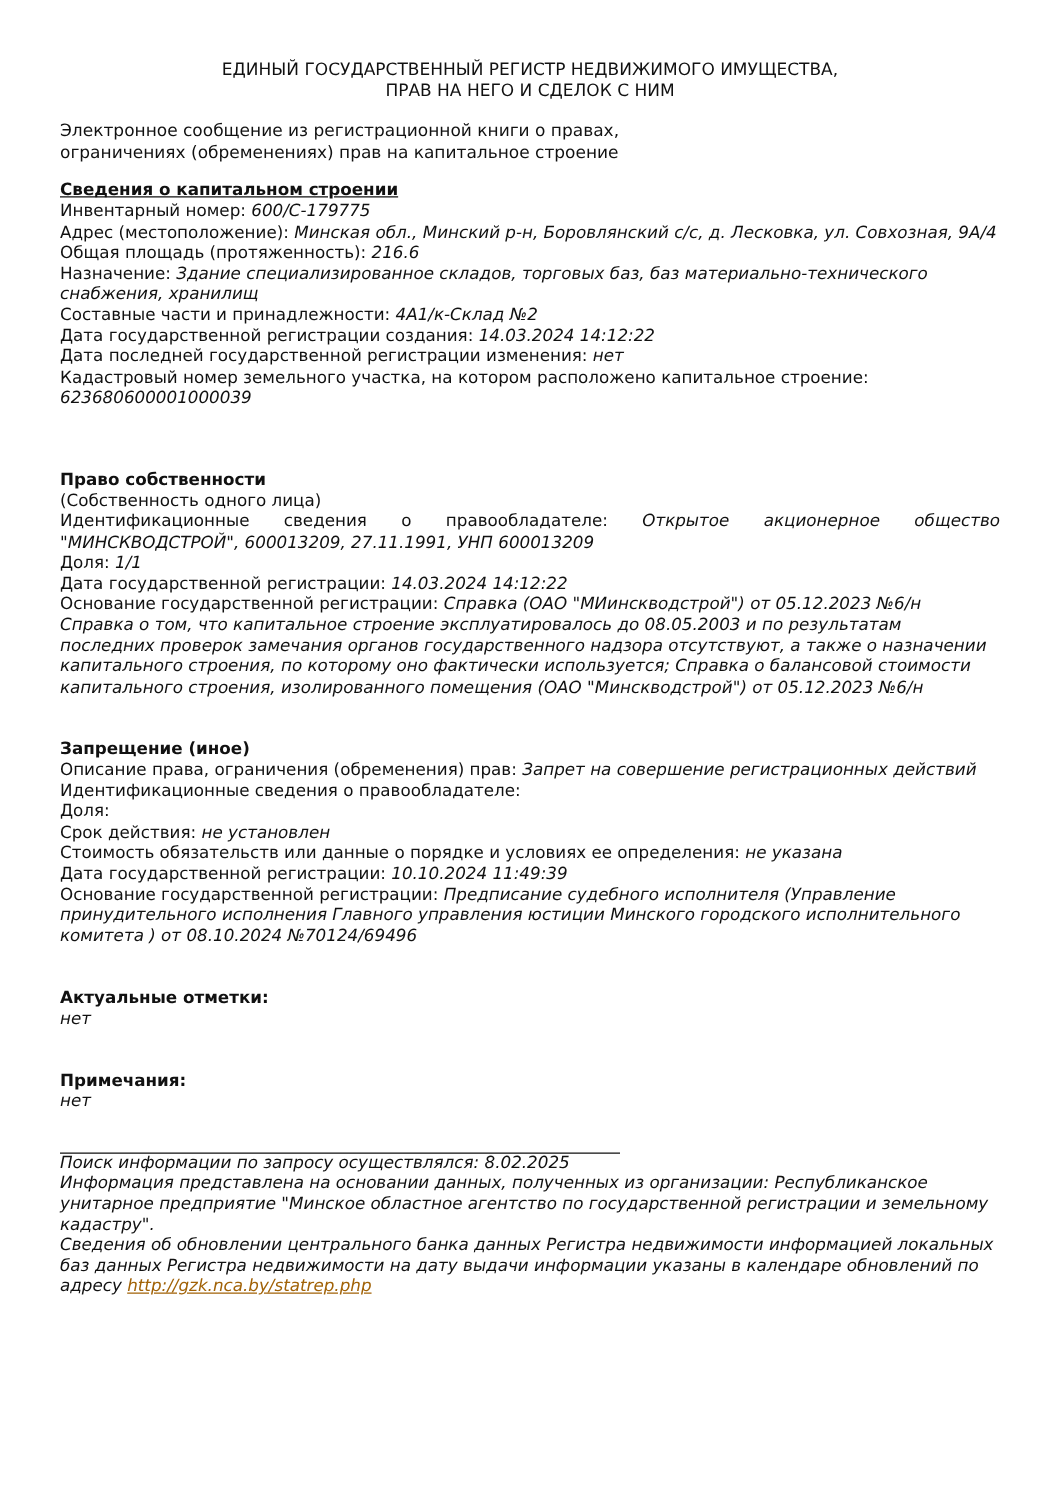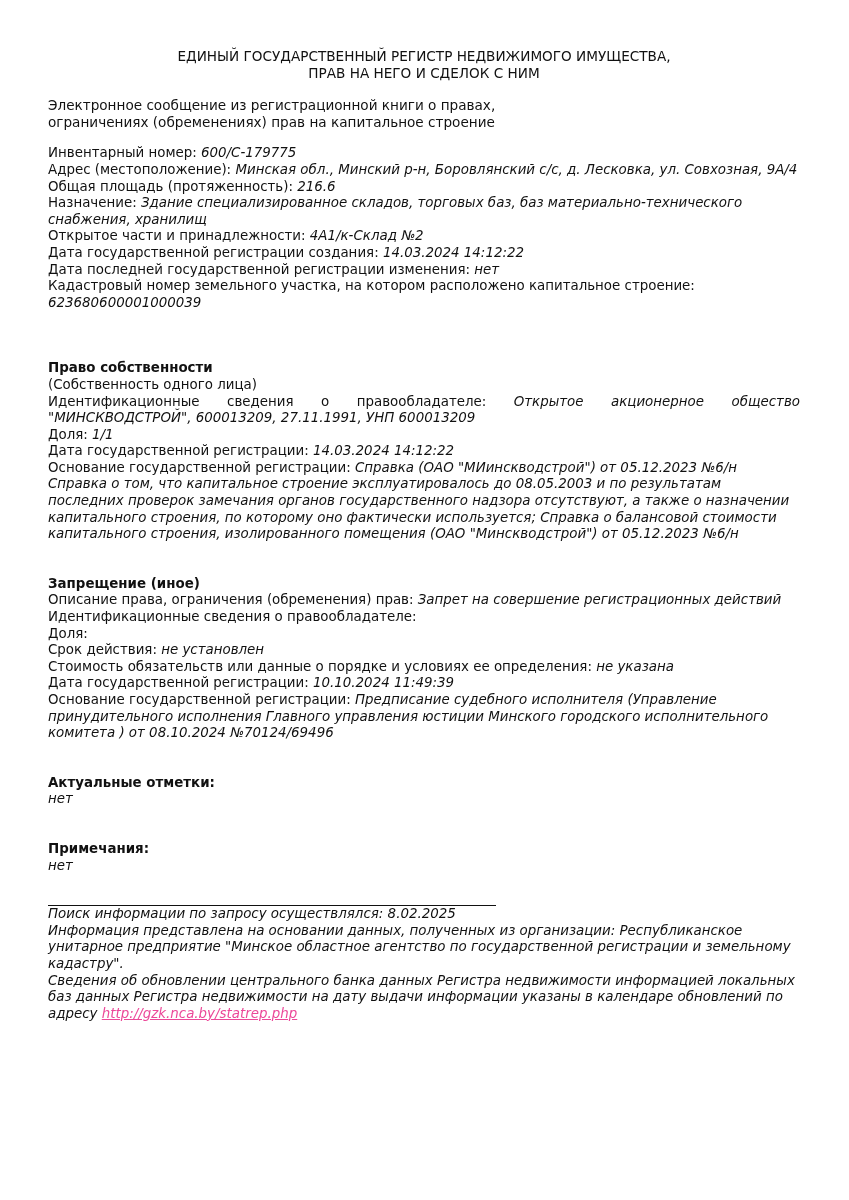--- a/index.html
+++ b/index.html
@@ -36,25 +36,26 @@
   <div class="header">
     <span class="line">ЕДИНЫЙ ГОСУДАРСТВЕННЫЙ РЕГИСТР НЕДВИЖИМОГО ИМУЩЕСТВА,</span>
     <span class="line">ПРАВ НА НЕГО И СДЕЛОК С НИМ</span>
   </div>
   <div class="subheader">
     <span class="line">Электронное сообщение из регистрационной книги о правах,</span>
     <span class="line">ограничениях (обременениях) прав на капитальное строение</span>
   </div>
 
   <div class="sec1">
+    <div class="section-title underline">Сведения о капитальном строении</div>
     <div class="row"><span>Инвентарный номер: </span><span class="val">600/С-179775</span></div>
     <div class="row"><span>Адрес (местоположение): </span><span class="val">Минская обл., Минский р-н, Боровлянский с/с, д. Лесковка, ул. Совхозная, 9А/4</span></div>
     <div class="row"><span>Общая площадь (протяженность): </span><span class="val">216.6</span></div>
     <div class="row"><span>Назначение: </span><span class="val">Здание специализированное складов, торговых баз, баз материально-технического снабжения, хранилищ</span></div>
-    <div class="row"><span>Открытое части и принадлежности: </span><span class="val">4А1/к-Склад №2</span></div>
+    <div class="row"><span>Составные части и принадлежности: </span><span class="val">4А1/к-Склад №2</span></div>
     <div class="row"><span>Дата государственной регистрации создания: </span><span class="val">14.03.2024 14:12:22</span></div>
     <div class="row"><span>Дата последней государственной регистрации изменения: </span><span class="val">нет</span></div>
     <div class="row"><span>Кадастровый номер земельного участка, на котором расположено капитальное строение:</span><br><span class="val">623680600001000039</span></div>
   </div>
 
   <div class="sec2">
     <div class="section-title">Право собственности</div>
     <div class="row">(Собственность одного лица)</div>
     <div class="row justify"><span>Идентификационные сведения о правообладателе: </span><span class="val">Открытое акционерное общество</span></div>
     <div class="row"><span class="val">"МИНСКВОДСТРОЙ", 600013209, 27.11.1991, УНП 600013209</span></div>
@@ -82,16 +83,16 @@
   <div class="sec5">
     <div class="section-title">Примечания:</div>
     <div class="row val">нет</div>
   </div>
 
   <div class="rule"></div>
 
   <div class="footer">
     <div class="row">Поиск информации по запросу осуществлялся: 8.02.2025</div>
     <div class="row">Информация представлена на основании данных, полученных из организации: Республиканское унитарное предприятие "Минское областное агентство по государственной регистрации и земельному кадастру".</div>
-    <div class="row"><span>Сведения об обновлении центрального банка данных Регистра недвижимости информацией локальных баз данных Регистра недвижимости на дату выдачи информации указаны в календаре обновлений по адресу </span><a class="link" style="color: #ec4899;">http://gzk.nca.by/statrep.php</a></div>
+    <div class="row"><span>Сведения об обновлении центрального банка данных Регистра недвижимости информацией локальных баз данных Регистра недвижимости на дату выдачи информации указаны в календаре обновлений по адресу </span><a class="link" style="color: #a16207;">http://gzk.nca.by/statrep.php</a></div>
   </div>
 
 </div>
 
 </body></html>

